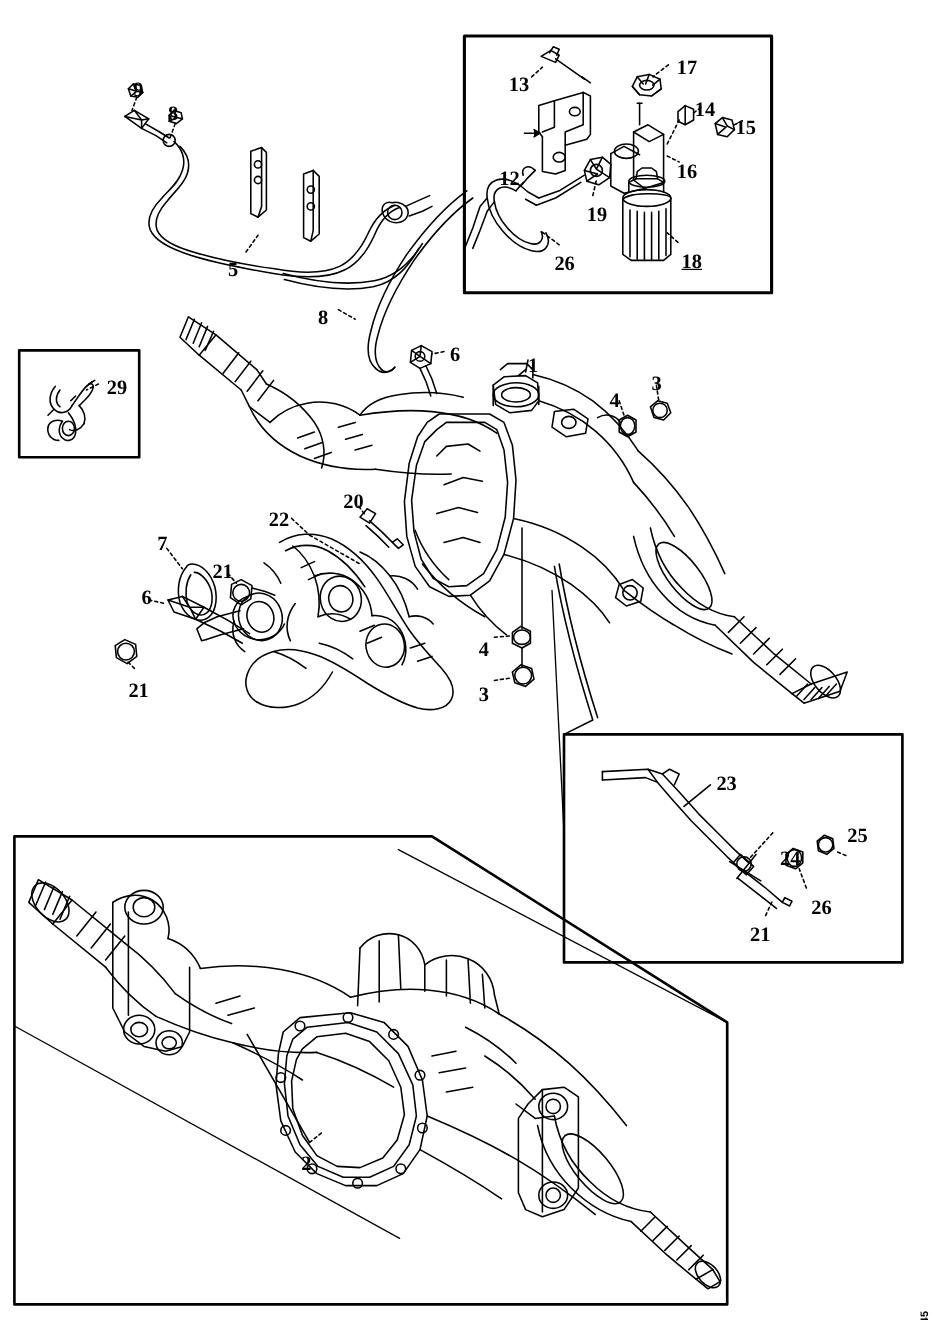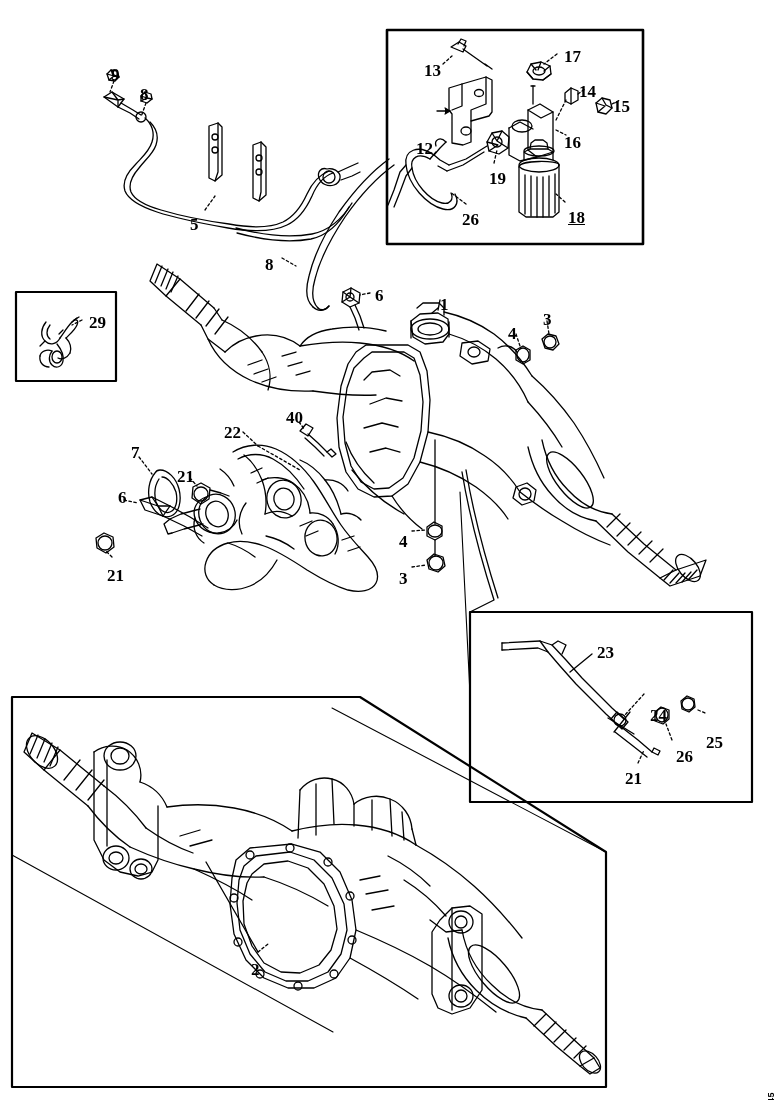--- a/index.html
+++ b/index.html
@@ -526,26 +526,26 @@
   <span class="callout" style="left: 375px; top: 287px;">6</span>
   <span class="callout" style="left: 265px; top: 256px;">8</span>
   <span class="callout" style="left: 416px; top: 110px; margin-top: 30px;">12</span>
   <span class="callout" style="left: 424px; top: 62px;">13</span>
   <span class="callout" style="left: 579px; top: 83px;">14</span>
   <span class="callout" style="left: 613px; top: 98px;">15</span>
   <span class="callout" style="left: 564px; top: 134px;">16</span>
   <span class="callout" style="left: 564px; top: 48px;">17</span>
   <span class="callout" style="left: 568px; top: 209px; text-decoration: underline;">18</span>
   <span class="callout" style="left: 489px; top: 170px;">19</span>
-  <span class="callout" style="left: 286px; top: 409px;">40</span>
+  <span class="callout" style="left: 286px; top: 409px;">20</span>
   <span class="callout" style="left: 177px; top: 468px;">21</span>
   <span class="callout" style="left: 107px; top: 567px;">21</span>
   <span class="callout" style="left: 224px; top: 424px;">22</span>
   <span class="callout" style="left: 597px; top: 644px;">23</span>
   <span class="callout" style="left: 650px; top: 683px; margin-top: 24px;">24</span>
-  <span class="callout" style="left: 706px; top: 734px;">25</span>
+  <span class="callout" style="left: 706px; top: 688px;">25</span>
   <span class="callout" style="left: 676px; top: 748px;">26</span>
   <span class="callout" style="left: 625px; top: 770px;">21</span>
   <span class="callout" style="left: 462px; top: 211px;">26</span>
   <span class="callout" style="left: 89px; top: 314px;">29</span>
 </div>
 
 <div id="drawing-id">3210345</div>
 
 </body></html>

